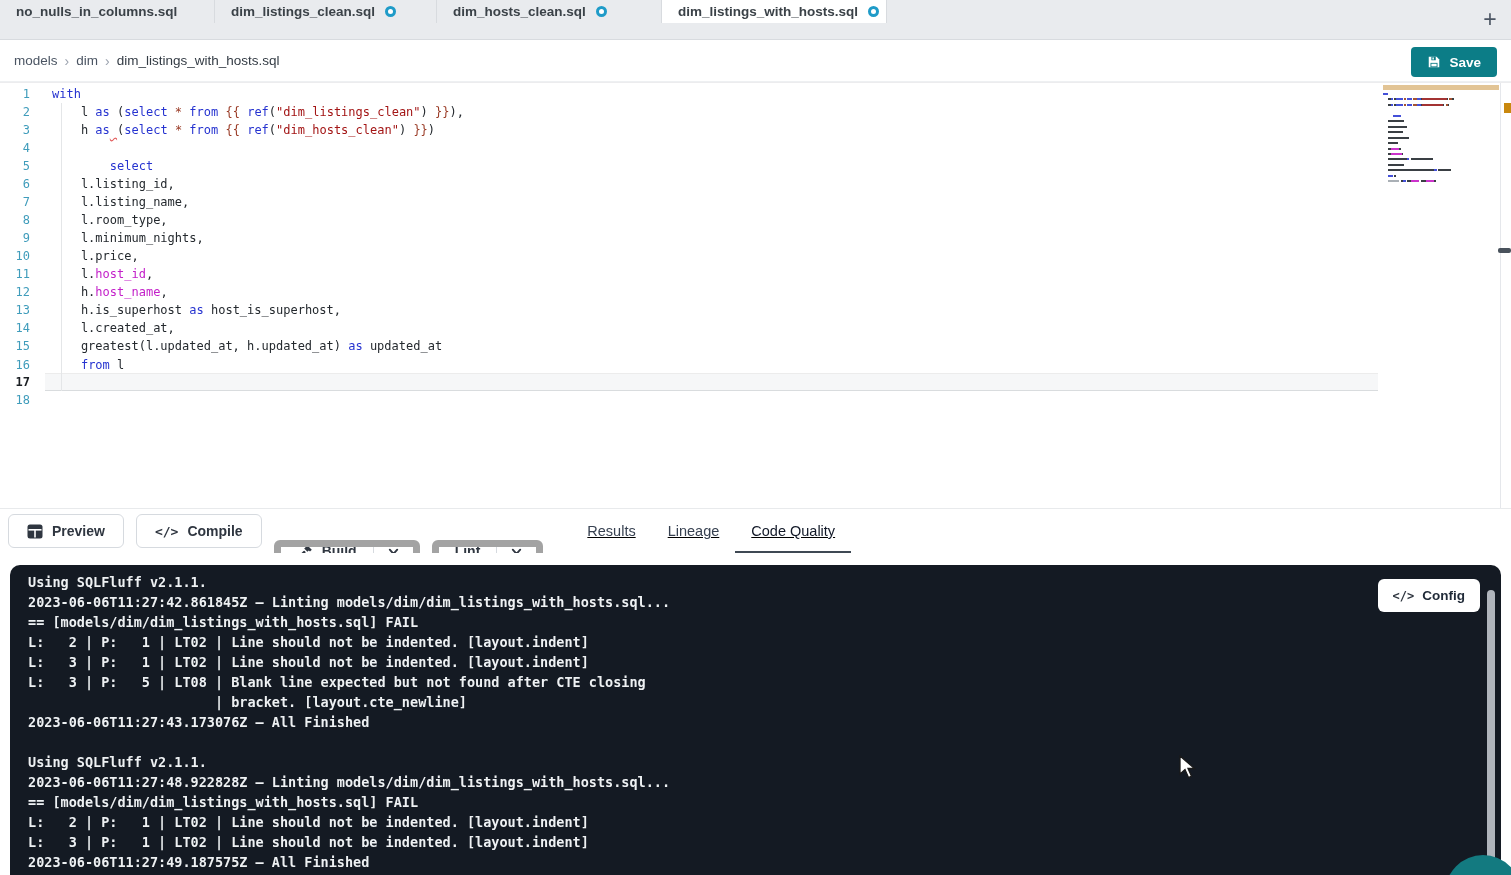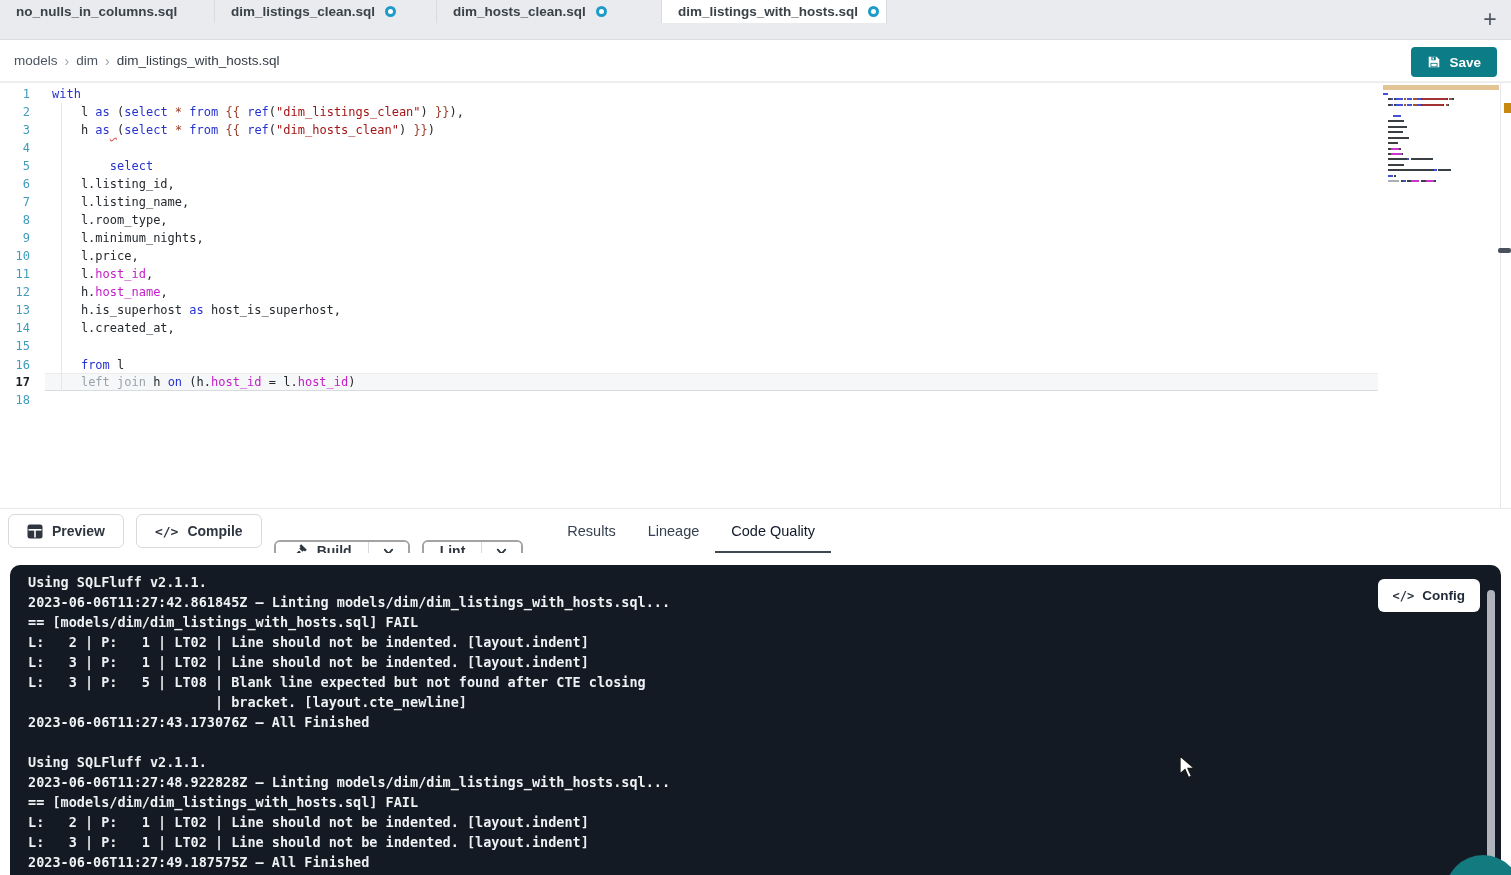--- a/index.html
+++ b/index.html
@@ -57,26 +57,26 @@
   .ruler-dash { position:absolute; left:1498px; top:165px; width:13px; height:5px; background:#49525c; border-radius:2px; }
 
   
   .toolbar { position:absolute; left:0; top:508px; width:1511px; height:45px; background:#fff;
     border-top:1px solid #e8eaec; display:flex; align-items:center; padding-left:8px; }
   .btn { height:34px; background:#fff; border:1px solid #d6dadf; border-radius:6px;
     display:flex; align-items:center; justify-content:center; gap:9px; padding:0 18px;
     font-size:14px; font-weight:600; color:#2f3640; cursor:pointer;
     font-family:"Liberation Sans", sans-serif; }
   .btn + .btn, .btn + .btn-group, .btn-group + .btn-group { margin-left:12px; }
-  .btn-group { height:22px; display:flex; border:2px solid #a3a3a3; border-radius:6px; overflow:hidden;margin-top:40px; }
+  .btn-group { height:22px; display:flex; border:7px solid #a3a3a3; border-radius:6px; overflow:hidden;margin-top:40px; }
   .btn-group .seg { display:flex; align-items:center; gap:9px; padding:0 16px; background:#fff;
     font-size:14px; font-weight:600; color:#2f3640; cursor:pointer; }
   .btn-group .seg.chev { border-left:1px solid #d6dadf; padding:0 13px; }
   .code-glyph { font-family:"DejaVu Sans Mono", monospace; font-weight:bold; font-size:13px; color:#2f3640; }
-  .panel-tabs { display:flex; margin-left:28px; height:45px; }
+  .panel-tabs { display:flex; margin-left:28px; height:45px;text-decoration:underline; }
   .ptab { height:45px; display:flex; align-items:center; padding:0 16px; font-size:14.5px;
     color:#374151; cursor:pointer; }
   .ptab.active { color:#111827; box-shadow:inset 0 -3px 0 #3f4954; }
 
   
   .termwrap { position:absolute; left:0; top:553px; width:1511px; height:322px; background:#fff; }
   .terminal { position:absolute; left:10px; top:12px; width:1491px; height:400px;
     background:#141a23; border-radius:10px; }
   .termtext { position:absolute; left:18px; top:7px; white-space:pre;
     font-family:"DejaVu Sans Mono", monospace; font-size:13.5px; font-weight:bold;
@@ -191,28 +191,28 @@
         <div class="codeline" style="top: 218px;">
           <span class="ln">13</span>
           <span class="codetext"><span class="tok-pl">    h.is_superhost </span><span class="tok-kw">as</span><span class="tok-pl"> host_is_superhost,</span></span>
         </div>
         <div class="codeline" style="top: 236px;">
           <span class="ln">14</span>
           <span class="codetext"><span class="tok-pl">    l.created_at,</span></span>
         </div>
         <div class="codeline" style="top: 254px;">
           <span class="ln">15</span>
+          <span class="codetext"><span class="tok-pl">    greatest(l.updated_at, h.updated_at) </span><span class="tok-kw">as</span><span class="tok-pl"> updated_at</span></span>
         </div>
         <div class="codeline" style="top: 273px;">
           <span class="ln">16</span>
           <span class="codetext"><span class="tok-pl">    </span><span class="tok-kw">from</span><span class="tok-pl"> l</span></span>
         </div>
         <div class="codeline" style="top: 290px;">
           <span class="ln active">17</span>
-          <span class="codetext"><span class="tok-pl">    </span><span class="tok-gr">left join</span><span class="tok-pl"> h </span><span class="tok-kw">on</span><span class="tok-pl"> (h.</span><span class="tok-vr">host_id</span><span class="tok-pl"> = l.</span><span class="tok-vr">host_id</span><span class="tok-pl">)</span></span>
         </div>
         <div class="codeline" style="top: 308px;">
           <span class="ln">18</span>
           <span class="codetext"></span>
         </div>
       </div>
     <div class="editor-sep"></div>
     <div class="mini-strip"></div>
     <div class="minimap" id="minimap">
         <div class="mini-row" style="top: 0px;">

